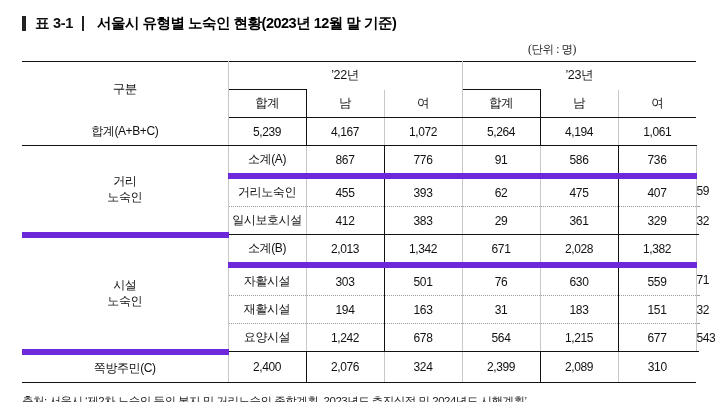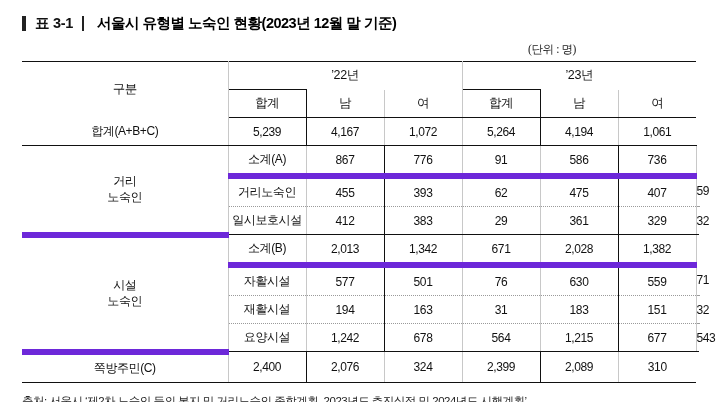--- a/index.html
+++ b/index.html
@@ -213,21 +213,21 @@
         <td class="rowlabel-left">소계(B)</td>
         <td class="boxcol">2,013</td>
         <td class="vsep-r">1,342</td>
         <td class="vsep-r">671</td>
         <td class="boxcol">2,028</td>
         <td class="vsep-r">1,382</td>
       </tr>
 
       <tr class="rule-thin">
         <td class="rowlabel-left">자활시설</td>
-        <td class="boxcol">577</td>
+        <td class="boxcol">303</td>
         <td class="vsep-r">501</td>
         <td class="vsep-r">76</td>
         <td class="boxcol">630</td>
         <td class="vsep-r">559</td>
         <td>71</td>
       </tr>
 
       <tr class="rule-thin">
         <td class="rowlabel-left">재활시설</td>
         <td class="boxcol">194</td>

